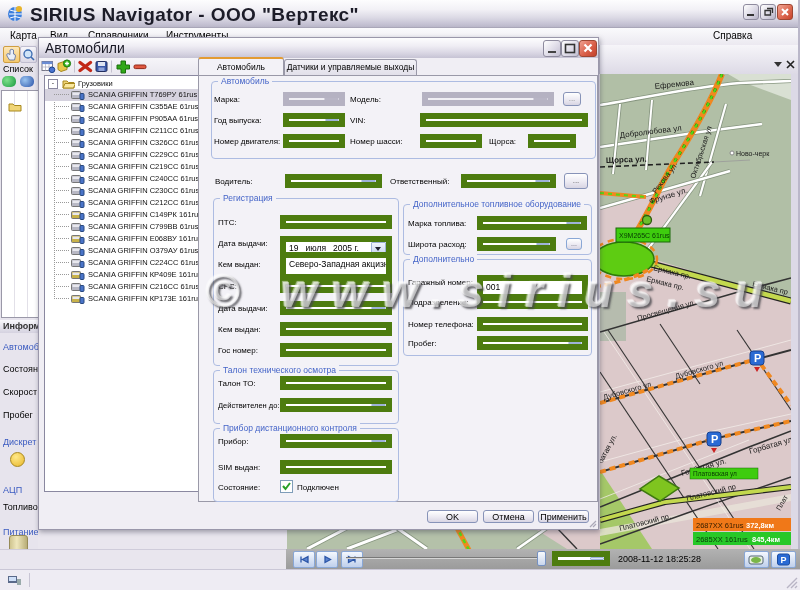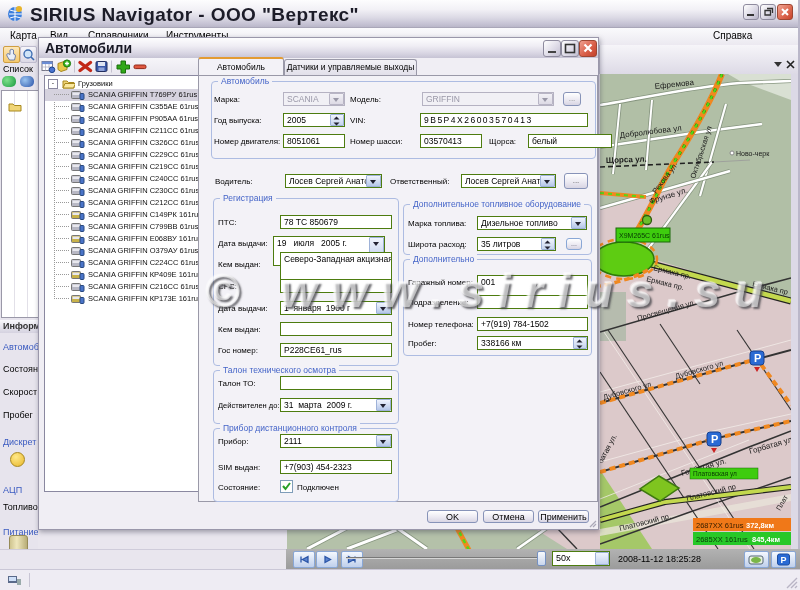--- a/index.html
+++ b/index.html
@@ -17,36 +17,36 @@
 .ltb{position:absolute;border:1px solid #cf9e42;border-radius:2px;background:linear-gradient(#fde7b9,#f5c96e)}
 .ltb2{position:absolute;border:1px solid #c0bdd0;border-radius:2px;background:linear-gradient(#f6f5fa,#dcd9e6)}
 #playbar{position:absolute;left:286px;top:549px;width:514px;height:20px;background:linear-gradient(#b2b2b2,#9b9b9b)}
 #playstrip{position:absolute;left:0px;top:549px;width:286px;height:20px;background:#e9e6ee;border-top:1px solid #cfccda}
 #statusbar{position:absolute;left:0;top:569px;width:800px;height:21px;background:#eeecf3;border-top:1px solid #cac7d6;font-size:8.5px;color:#000}
 .pbtn{position:absolute;top:2px;width:20px;height:15px;border:1px solid #89a7d6;border-radius:2px;background:linear-gradient(#f4f8fe,#d7e2f4 55%,#c0d0ec)}
 #dlg{position:absolute;left:38px;top:37px;width:561px;height:493px;background:#f0eef4;
  border:1px solid #9a97aa;box-shadow:1px 2px 5px rgba(60,60,80,.45);box-sizing:border-box}
 #dlgtitle{position:absolute;left:0;top:0;width:100%;height:20px;
  background:linear-gradient(to bottom,#fdfdfe,#efedf4 40%,#d9d6e3 75%,#c6c3d4)}
-#dlgtitle .t{position:absolute;left:6px;top:2px;font-size:14px;font-weight:bold;color:#181824}
+#dlgtitle .t{position:absolute;left:6px;top:2px;font-size:14px;font-weight:normal;color:#181824}
 .dbtn{position:absolute;top:2px;width:16px;height:15px;border:1px solid #8e8b9e;border-radius:3px;background:linear-gradient(135deg,#ffffff,#dcd9e6 60%,#c2bfd0)}
 .dbtn.close{background:linear-gradient(135deg,#efa090,#da604a 55%,#c2412a);border-color:#9e4632}
 #dtoolbar{position:absolute;left:0;top:20px;width:160px;height:17px;background:linear-gradient(#f6f5f9,#e9e7ef)}
 #tree{position:absolute;left:5px;top:37px;width:153px;height:415px;background:#fff;border:1px solid #8a88a0;overflow:hidden}
 .trow{position:absolute;left:0;width:100%;height:12px;white-space:nowrap}
 .trow .tx{position:absolute;top:1px;font-size:7.5px;color:#111}
 .sel{background:#d5d2de}
 .tab{position:absolute;border:1px solid #9a99a8;border-bottom:none;border-radius:3px 3px 0 0;font-size:8.5px;text-align:center;box-sizing:border-box}
 #tabactive{left:159px;top:19px;width:86px;height:18px;background:#f3f2f7;border-top:2px solid #e39b32;z-index:2;padding-top:3px}
 #tab2{left:245px;top:21px;width:133px;height:16px;background:linear-gradient(#f2f1f6,#e2e0ea);padding-top:2px}
 #tabpage{position:absolute;left:159px;top:37px;width:400px;height:427px;background:#f3f2f7;border:1px solid #9a99a8;box-sizing:border-box}
 .fs{position:absolute;border:1px solid #adbce2;border-radius:4px}
 .fs b{position:absolute;top:-6px;left:6px;background:#f3f2f7;padding:0 3px;color:#4464c8;font-size:8.5px;font-weight:normal;line-height:10px;white-space:nowrap}
 .lbl{position:absolute;font-size:8px;color:#000;white-space:nowrap}
-.txt{position:absolute;background:#fff;border:1px solid #4d7c0f;font-size:8.5px;padding:1px 0 0 3px;box-sizing:border-box;white-space:nowrap;overflow:hidden}
+.txt{position:absolute;background:#fff;border:6px solid #4d7c0f;font-size:8.5px;padding:1px 0 0 3px;box-sizing:border-box;white-space:nowrap;overflow:hidden}
 .txt.dis{background:#f1f0f5;color:#9a98a8;border-color:#b5b2c2}
 .ca{position:absolute;right:0px;top:0px;bottom:0px;width:13px;background:linear-gradient(#f0f4fd,#cdd9f1 60%,#b4c6e8);border:1px solid #9eb2d8;border-radius:1px}
 .ca:after{content:"";position:absolute;left:3px;top:4px;border:3px solid transparent;border-top:4px solid #223;border-bottom:none}
 .ca.dis{background:linear-gradient(#f2f1f6,#dddae5);border-color:#b8b5c5}
 .ca.dis:after{border-top-color:#9a98a8}
 .spin{position:absolute;right:0px;top:0px;bottom:0px;width:12px;background:linear-gradient(#f0f4fd,#c6d4ee);border:1px solid #9eb2d8;border-radius:1px}
 .spin svg{position:absolute;left:1px;top:1px}
 .btn{position:absolute;border:1px solid #8793b8;border-radius:3px;background:linear-gradient(#ffffff,#eceaf2 55%,#d8d5e3);font-size:9px;text-align:center;box-sizing:border-box}
 #wm{position:absolute;left:205px;top:263px;font-size:47px;font-weight:bold;font-style:italic;
  color:rgba(255,255,255,0.55);letter-spacing:14px;z-index:50;
@@ -483,33 +483,33 @@
             <path d="M4.5 9.5 L1.5 6.5 H7.5 z" fill="#223"></path>
           </svg>
         </span></div>
 <span class="lbl" style="left:151px;top:40px">VIN:</span>
 <div class="txt" style="left:221px;top:37px;width:168px;height:14px"><span style="filter:blur(0.6px);letter-spacing:1.5px">9B5P4X26003570413</span></div>
 <span class="lbl" style="left:15px;top:61px">Номер двигателя:</span>
 <div class="txt" style="left:84px;top:58px;width:62px;height:14px">8051061</div>
 <span class="lbl" style="left:151px;top:61px">Номер шасси:</span>
 <div class="txt" style="left:221px;top:58px;width:62px;height:14px">03570413</div>
 <span class="lbl" style="left:290px;top:61px">Щорса:</span>
-<div class="txt" style="left:329px;top:58px;width:84px;height:14px">белый</div>
+<div class="txt" style="left:329px;top:58px;width:48px;height:14px">белый</div>
 <span class="lbl" style="left:16px;top:101px">Водитель:</span>
 <div class="txt" style="left:86px;top:98px;width:97px;height:14px">Лосев Сергей Анатоль<span class="ca"></span></div>
 <span class="lbl" style="left:191px;top:101px">Ответственный:</span>
 <div class="txt" style="left:262px;top:98px;width:95px;height:14px">Лосев Сергей Анатоль<span class="ca"></span></div>
 <div class="btn" style="left:365px;top:97px;width:24px;height:16px;padding-top:2px;font-size:8px;color:#555">...</div>
 <div class="fs" style="left:14px;top:122px;width:184px;height:166px">
         <b>Регистрация</b>
       </div>
 <span class="lbl" style="left:19px;top:142px">ПТС:</span>
 <div class="txt" style="left:81px;top:139px;width:112px;height:14px">78 ТС 850679</div>
 <span class="lbl" style="left:19px;top:163px">Дата выдачи:</span>
-<div class="txt" style="left:74px;top:160px;width:112px;height:30px">19&nbsp;&nbsp;&nbsp;июля&nbsp;&nbsp;&nbsp;2005 г.<span class="ca"></span></div>
+<div class="txt" style="left:81px;top:160px;width:112px;height:30px">19&nbsp;&nbsp;&nbsp;июля&nbsp;&nbsp;&nbsp;2005 г.<span class="ca"></span></div>
 <span class="lbl" style="left:19px;top:184px">Кем выдан:</span>
 <div class="txt" style="left:81px;top:176px;width:112px;height:28px">Северо-Западная акцизная</div>
 <span class="lbl" style="left:19px;top:206px">СРС:</span>
 <div class="txt" style="left:81px;top:203px;width:112px;height:14px"></div>
 <span class="lbl" style="left:19px;top:228px">Дата выдачи:</span>
 <div class="txt" style="left:81px;top:225px;width:112px;height:14px"><span style="filter:blur(0.5px)">1&nbsp;&nbsp;января&nbsp;&nbsp;1900 г</span><span class="ca"></span></div>
 <span class="lbl" style="left:19px;top:249px">Кем выдан:</span>
 <div class="txt" style="left:81px;top:246px;width:112px;height:14px"></div>
 <span class="lbl" style="left:19px;top:270px">Гос номер:</span>
 <div class="txt" style="left:81px;top:267px;width:112px;height:14px"><span style="filter:blur(0.7px)">Р228СЕ61_rus</span></div>

